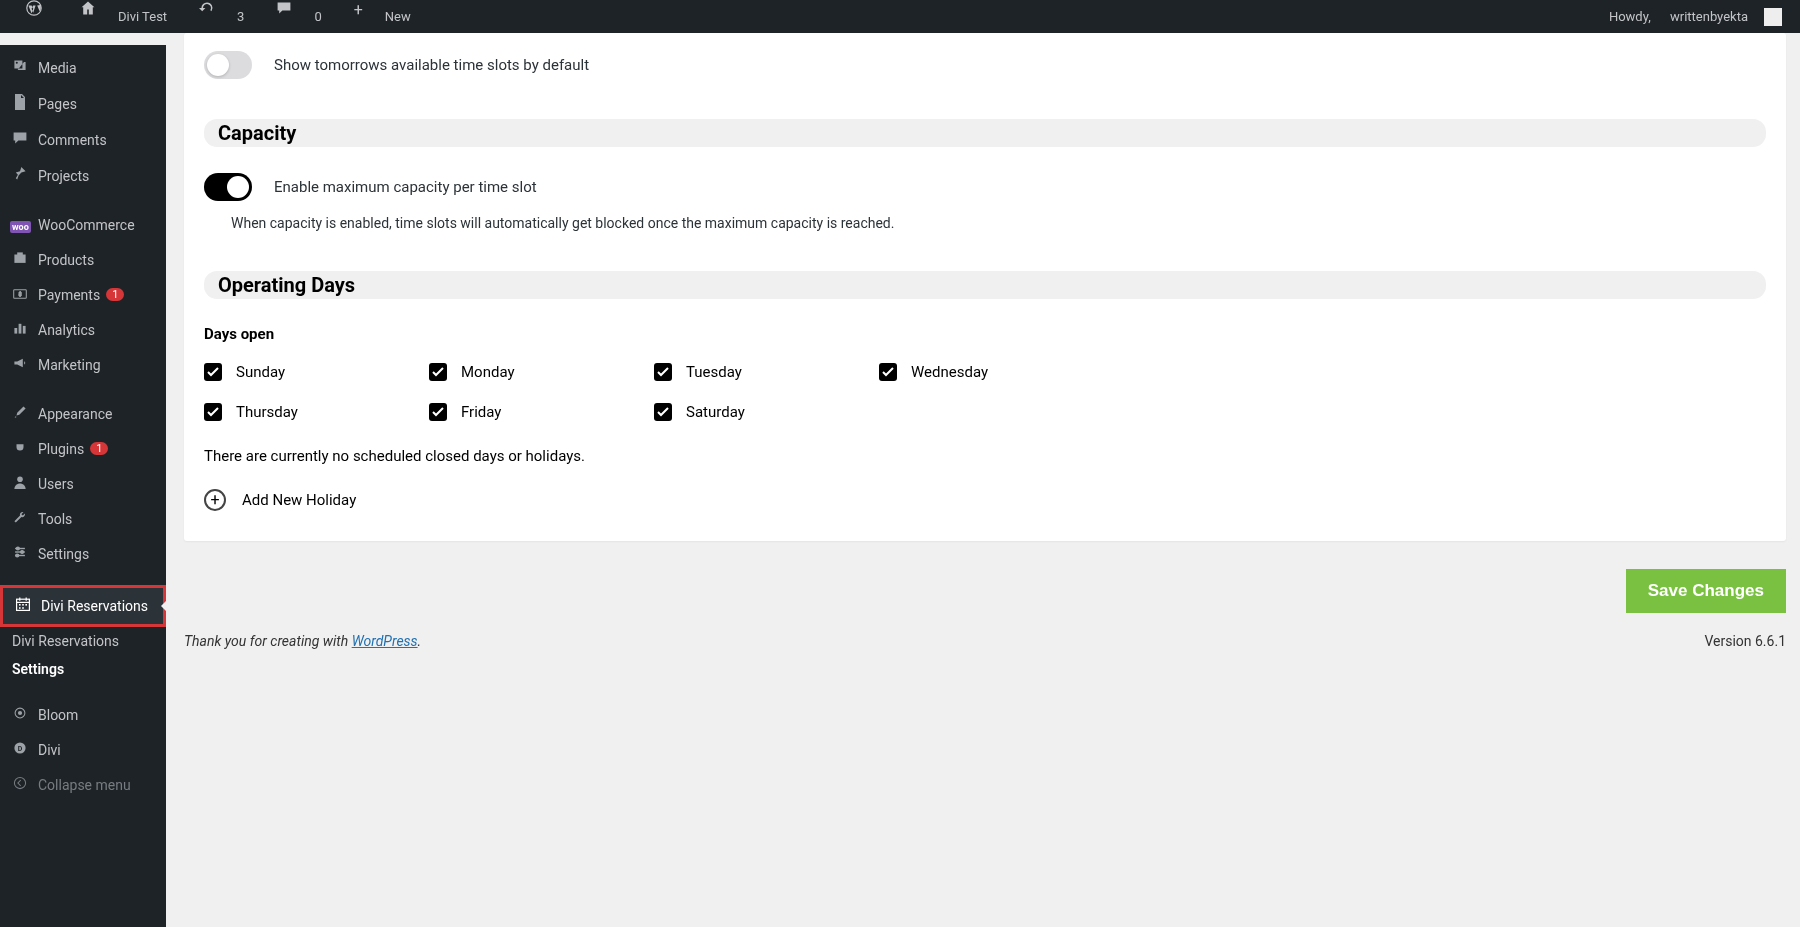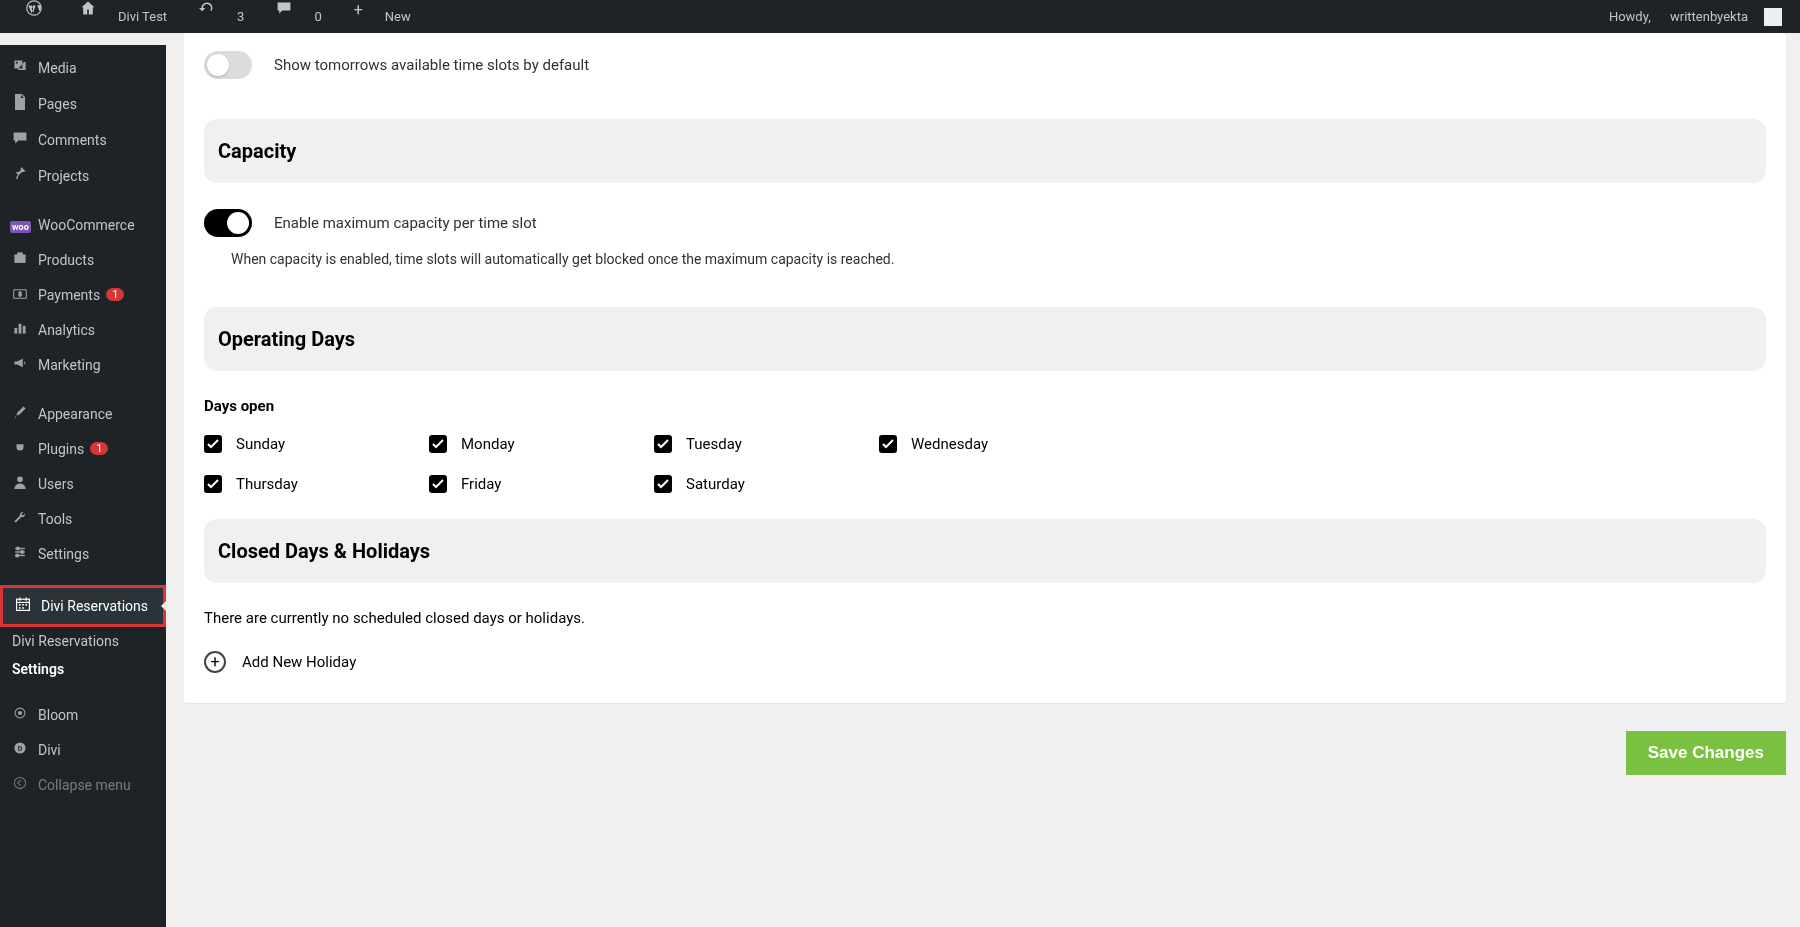--- a/index.html
+++ b/index.html
@@ -108,21 +108,21 @@
   }
   .toggle.off { background: #dcdcde; }
   .toggle.off::after { left: 3px; }
   .toggle.on { background: #000; }
   .toggle.on::after { right: 3px; }
   .toggle-label { font-size: 15px; color:#2c3338; }
 
   .section-heading {
     background: #f0f0f1;
     margin: 40px 20px 0 20px;
-    padding: 20px 14px;
+    padding: 2px 14px;
     font-weight: 700;
     font-size: 20px;
     border-radius: 13px;
   }
   .section-body { padding: 26px 20px 0 20px; }
   .hint-text { font-size: 14px; color: #2c3338; margin-top: 14px; margin-left: 27px;}
   .field-label { font-weight:700; font-size:15px; display:block; margin-bottom:20px; }
 
   .days-grid {
     display: grid;
@@ -473,29 +473,34 @@
           <span class="checkbox">
               <svg viewBox="0 0 12 12">
                 <path d="M1 6l3 3 7-7" stroke="#fff" stroke-width="2" fill="none"></path>
               </svg>
             </span>
           <span>Saturday</span>
         </label>
       </div>
     </div>
 
-    <div class="section-heading" style="margin-top:26px;">Closed Days &amp; Holidays</div>
     <div class="section-body">
       <div style="font-size:15px;">There are currently no scheduled closed days or holidays.</div>
       <div class="add-holiday-row">
         <span class="plus-circle">+</span>
         <span>Add New Holiday</span>
       </div>
     </div>
 
   </div>
 
   <div class="save-row">
     <button class="save-btn">Save Changes</button>
   </div>
 
+  <div class="footer-row">
+    <div class="thank-you">
+      <span>Thank you for creating with </span><a>WordPress</a><span>.</span>
+    </div>
+    <div>Version 6.6.1</div>
+  </div>
 
 </div>
 
 </body></html>

